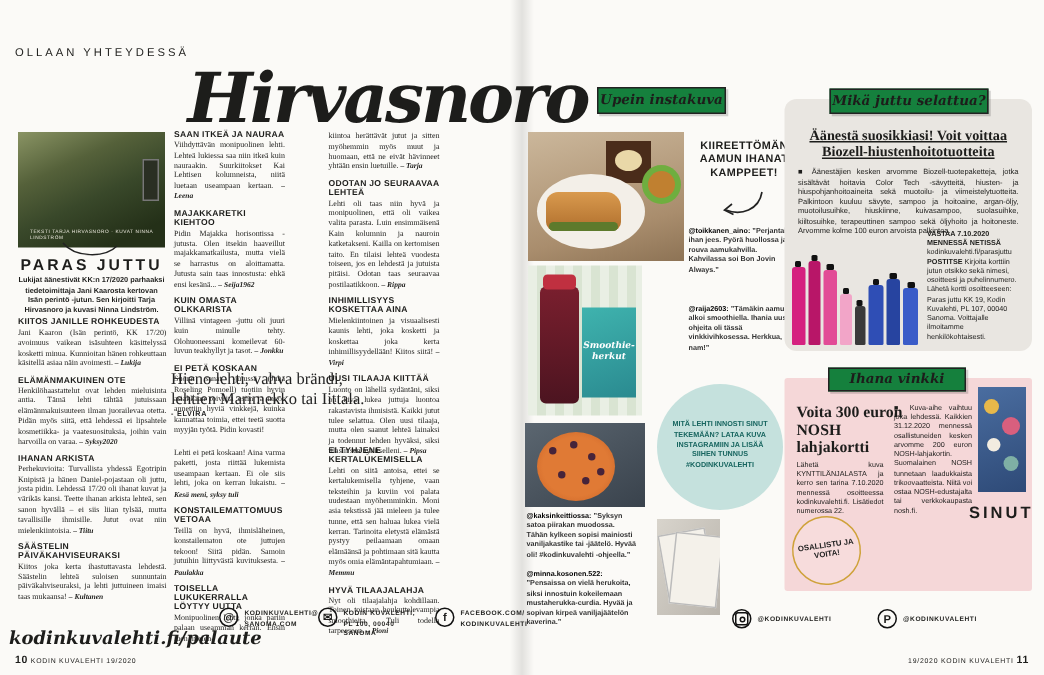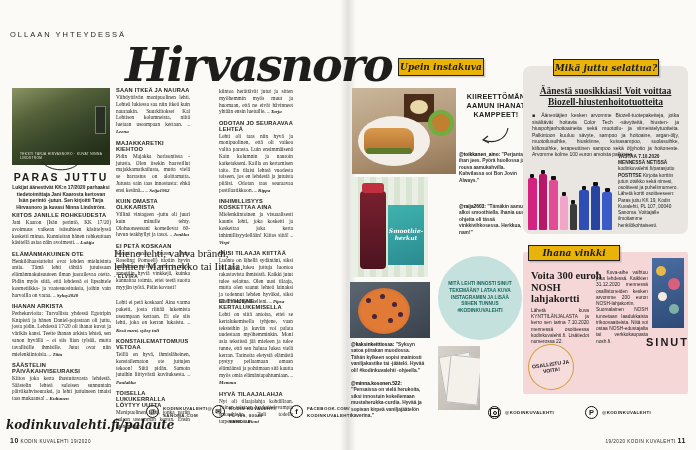--- a/index.html
+++ b/index.html
@@ -41,21 +41,21 @@
   .ball{position:absolute;border-radius:50%;}
   
   .art{margin-bottom:4px;}
   .art h4{margin:0 0 1px;font-size:5.7px;letter-spacing:.2px;font-weight:bold;}
   .art p{margin:0;font-family:"Liberation Serif",serif;font-size:5.3px;line-height:1.28;text-align:justify;}
   .sig{font-family:"Liberation Serif",serif;font-style:italic;font-weight:bold;font-size:5px;}
   .pq{font-family:"Liberation Serif",serif;font-size:11px;line-height:1.15;color:#222;}
   .pq .pqsig{display:block;font-size:4.8px;font-weight:bold;font-family:"Liberation Sans",sans-serif;margin-top:2px;letter-spacing:.5px;}
   .badgehead{font-weight:bold;font-size:10.5px;letter-spacing:2px;text-align:center;}
   .featcap{font-size:4.9px;font-weight:bold;text-align:center;line-height:1.35;}
-  .labelbox{background:#eab308;border:1px solid #222;box-shadow:1.5px 1.5px 0 #22222230;
+  .labelbox{background:#15803d;border:1px solid #222;box-shadow:1.5px 1.5px 0 #22222230;
             display:flex;align-items:center;justify-content:center;}
   .labelbox span{font-family:"DejaVu Serif",serif;font-style:italic;font-weight:bold;font-size:9px;}
   .bubble{font-weight:bold;font-size:7.2px;line-height:1.25;text-align:center;letter-spacing:.3px;}
   .cap{font-size:4.8px;line-height:1.35;font-weight:bold;color:#333;}
   .cap b{color:#000;}
   .tealcircle{background:#c5e1dd;border-radius:50%;display:flex;align-items:center;justify-content:center;
       text-align:center;color:#17655f;font-weight:bold;font-size:4.8px;line-height:1.4;padding:6px;box-sizing:border-box;}
   .graybox{background:#e9e6e1;border-radius:8px;}
   .pinkbox{background:#f5d7d8;border-radius:2px;}
   .boxhead{font-family:"Liberation Serif",serif;font-weight:bold;font-size:9.5px;line-height:1.15;text-align:center;}
@@ -260,21 +260,21 @@
 
 <div class="abs respond" style="left:618px;top:154px;width:64px;">
   <b>VASTAA 7.10.2020 MENNESSÄ</b>
   <b>NETISSÄ</b>
   <span>kodinkuvalehti.fi/parasjuttu</span>
   <b>POSTITSE</b>
   <span>Kirjoita korttiin jutun otsikko sekä nimesi, osoitteesi ja puhelinnumero. Lähetä kortti osoitteeseen: Paras juttu KK 19, Kodin Kuvalehti, PL 107, 00040 Sanoma. Voittajalle ilmoitamme henkilökohtaisesti.</span>
 </div>
 
 <div class="abs pinkbox" style="left:523px;top:252px;width:165px;height:142px;"></div>
-<div class="abs labelbox" style="left:528px;top:245px;width:90px;height:14px;">
+<div class="abs labelbox" style="left:552px;top:245px;width:90px;height:14px;">
   <span>Ihana vinkki</span>
 </div>
 <div class="abs noshtitle" style="left:531px;top:270px;width:80px;">Voita 300 euron NOSH lahjakortti</div>
 <div class="abs smalltext" style="left:531px;top:308px;width:58px;">Lähetä kuva KYNTTILÄNJALASTA ja kerro sen tarina 7.10.2020 mennessä osoitteessa kodinkuvalehti.fi. Lisätiedot numerossa 22.</div>
 <div class="abs goldbadge" style="left:528px;top:344px;width:44px;height:44px;">OSALLISTU JA VOITA!</div>
 <div class="abs smalltext" style="left:596px;top:270px;width:52px;">■ Kuva-aihe vaihtuu joka lehdessä. Kaikkien 31.12.2020 mennessä osallistuneiden kesken arvomme 200 euron NOSH-lahjakortin. Suomalainen NOSH tunnetaan laadukkaista trikoovaatteista. Niitä voi ostaa NOSH-edustajalta tai verkkokaupasta nosh.fi.</div>
 <div class="abs photo noshimg" style="left:652px;top:258px;width:32px;height:70px;">
   <div class="ball" style="left:4px;top:8px;width:10px;height:10px;background:#e7b84a;"></div>
   <div class="ball" style="left:16px;top:20px;width:12px;height:12px;background:#d95f7e;"></div>
   <div class="ball" style="left:6px;top:34px;width:9px;height:9px;background:#f2ece0;"></div>

